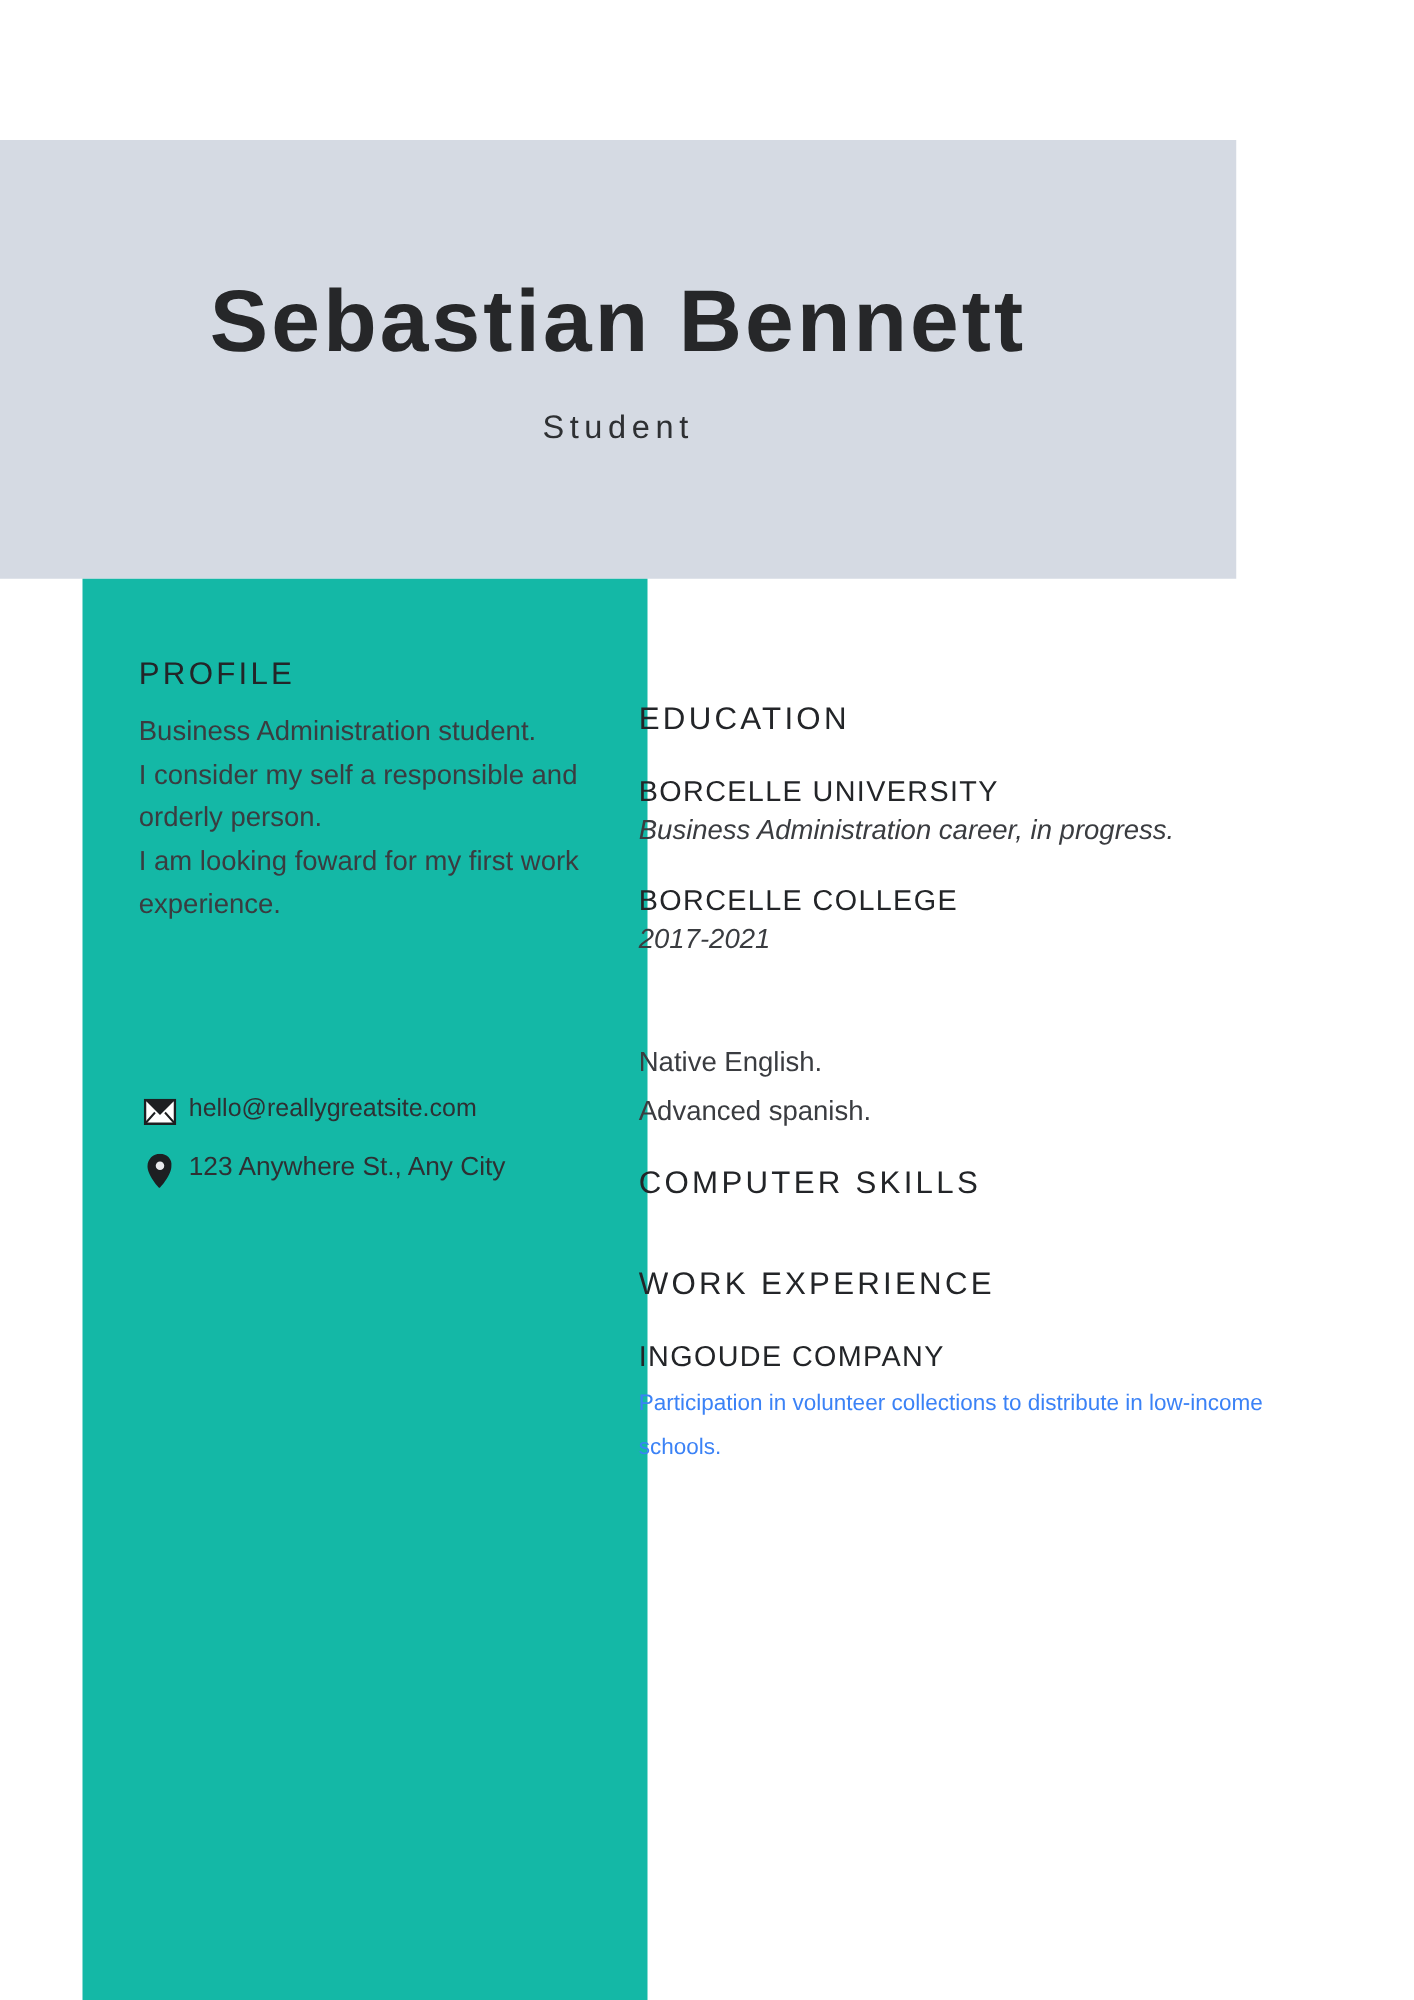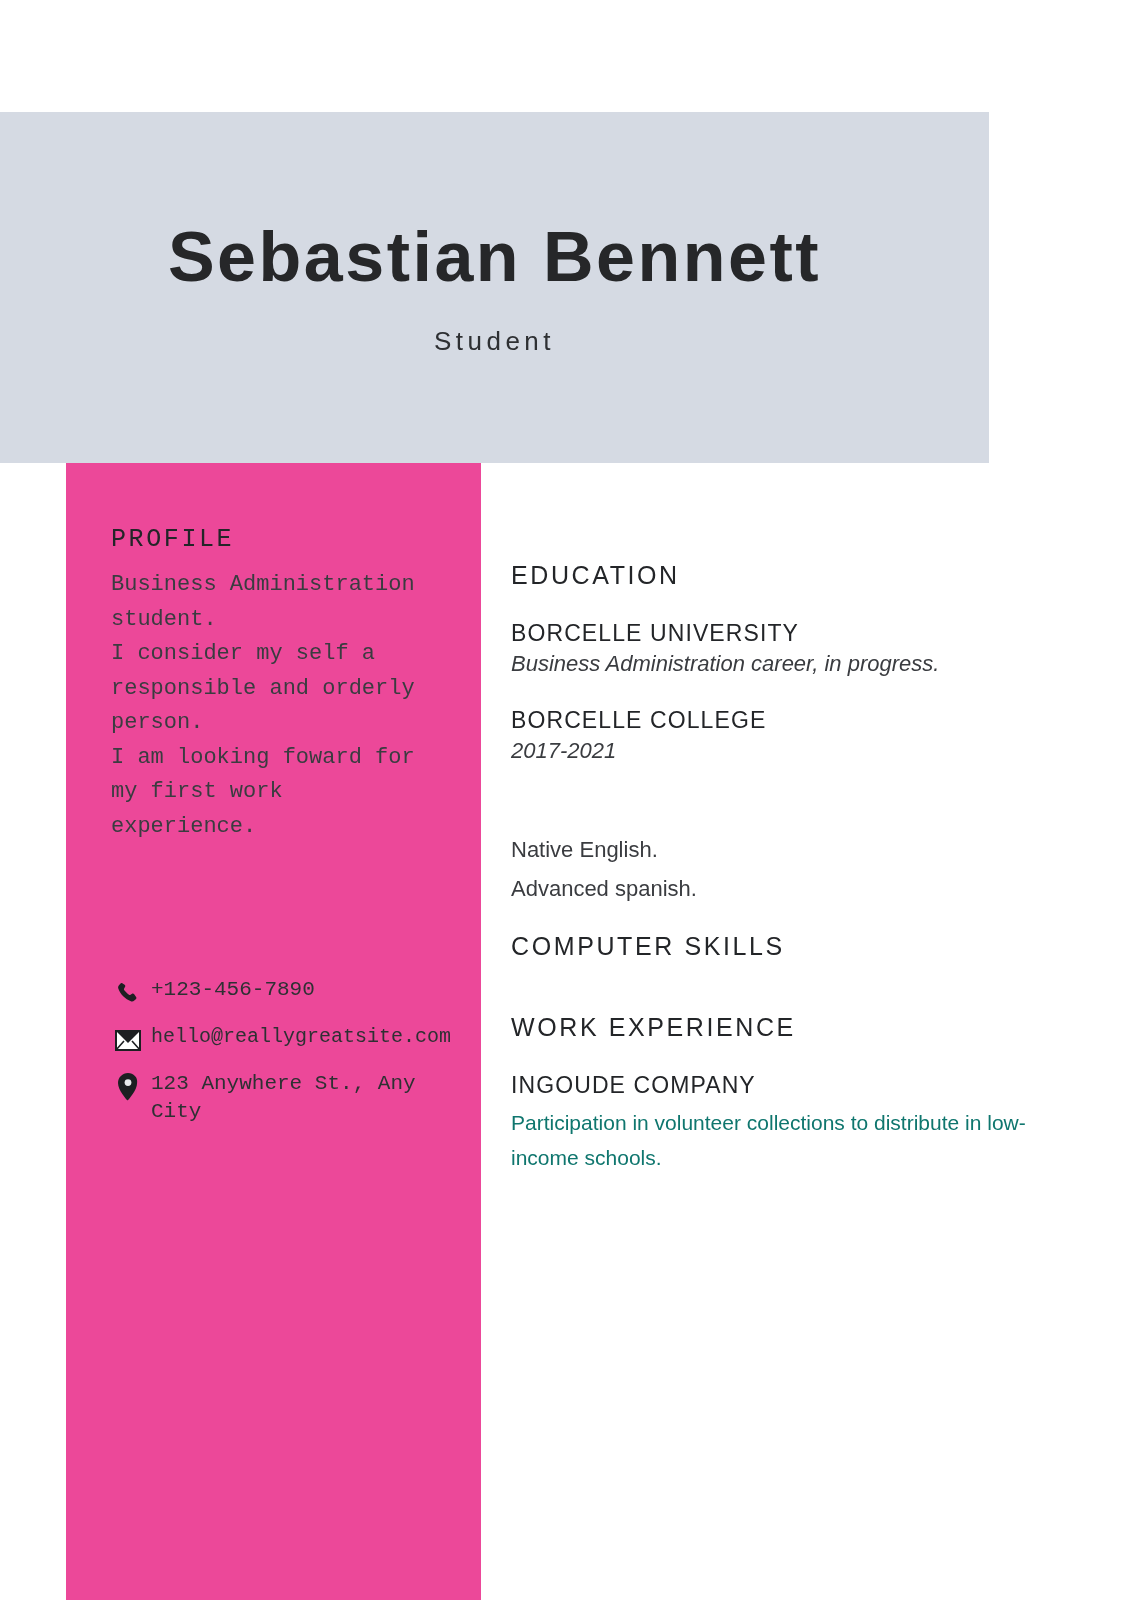--- a/index.html
+++ b/index.html
@@ -47,25 +47,24 @@
     font-weight: 400;
     letter-spacing: 4.5px;
     color: #2e3033;
   }
 
   
   .sidebar {
     position: absolute;
     left: 66px;
     top: 463px;
-    width: 415px;
+    width: 452px;
     height: 1137px;
-    background: #ec4899;
+    background: #14b8a6;
     padding: 62px 40px 0 45px;
-    font-family: Liberation Mono, monospace;
   }
 
   .side-heading {
     font-size: 25px;
     font-weight: 400;
     letter-spacing: 2.6px;
     color: #232528;
     margin-bottom: 14px;
   }
 
@@ -140,23 +139,23 @@
     color: #3a3c40;
   }
 
   .body-line {
     font-size: 22px;
     line-height: 39px;
     color: #3a3c40;
   }
 
   .body-para {
-    font-size: 21px;
+    font-size: 18px;
     line-height: 35px;
-    color: #0f766e;
+    color: #3b82f6;
   }
 
   .sec-education { margin-top: 0px; }
   .sec-education .entry-1 { margin-top: 30px; }
   .sec-education .entry-2 { margin-top: 26px; }
 
   .sec-language { margin-top: 62px; }
   .sec-language .lines { margin-top: 22px; }
 
   .sec-skills { margin-top: 24px; }
@@ -182,28 +181,20 @@
       <div>Business Administration student.</div>
       <div>I consider my self a responsible and orderly person.</div>
       <div>I am looking foward for my first work experience.</div>
     </div>
   </div>
 
   <div class="contact-block">
 
     <div class="contact-list">
 
-      <div class="contact-row">
-        <span class="contact-icon">
-          <svg width="24" height="24" viewBox="0 0 24 24" aria-hidden="true">
-            <path fill="#1d1f22" d="M6.6 2.4c-.7-.5-1.7-.4-2.3.3L3 4.2c-.8.9-1.1 2.2-.7 3.4.9 2.8 2.6 5.4 4.9 7.7 2.3 2.3 4.9 4 7.7 4.9 1.2.4 2.5.1 3.4-.7l1.5-1.3c.7-.6.8-1.6.3-2.3l-1.9-2.6c-.5-.7-1.4-.9-2.1-.5l-2 1.1c-.3.2-.8.1-1.1-.1-.9-.7-1.8-1.5-2.6-2.3-.8-.8-1.6-1.7-2.3-2.6-.2-.3-.3-.8-.1-1.1l1.1-2c.4-.7.2-1.6-.5-2.1L6.6 2.4z"></path>
-          </svg>
-        </span>
-        <span class="contact-text">+123-456-7890</span>
-      </div>
 
       <div class="contact-row">
         <span class="contact-icon">
           <svg width="26" height="21" viewBox="0 0 26 21" aria-hidden="true">
             <rect x="1" y="1" width="24" height="19" fill="#ffffff" stroke="#1d1f22" stroke-width="2"></rect>
             <path d="M1 1 L25 1 L13 13 Z" fill="#1d1f22"></path>
             <path d="M1 20 L9 11 M25 20 L17 11" stroke="#1d1f22" stroke-width="1.6" fill="none"></path>
           </svg>
         </span>
         <span class="contact-text small">hello@reallygreatsite.com</span>

